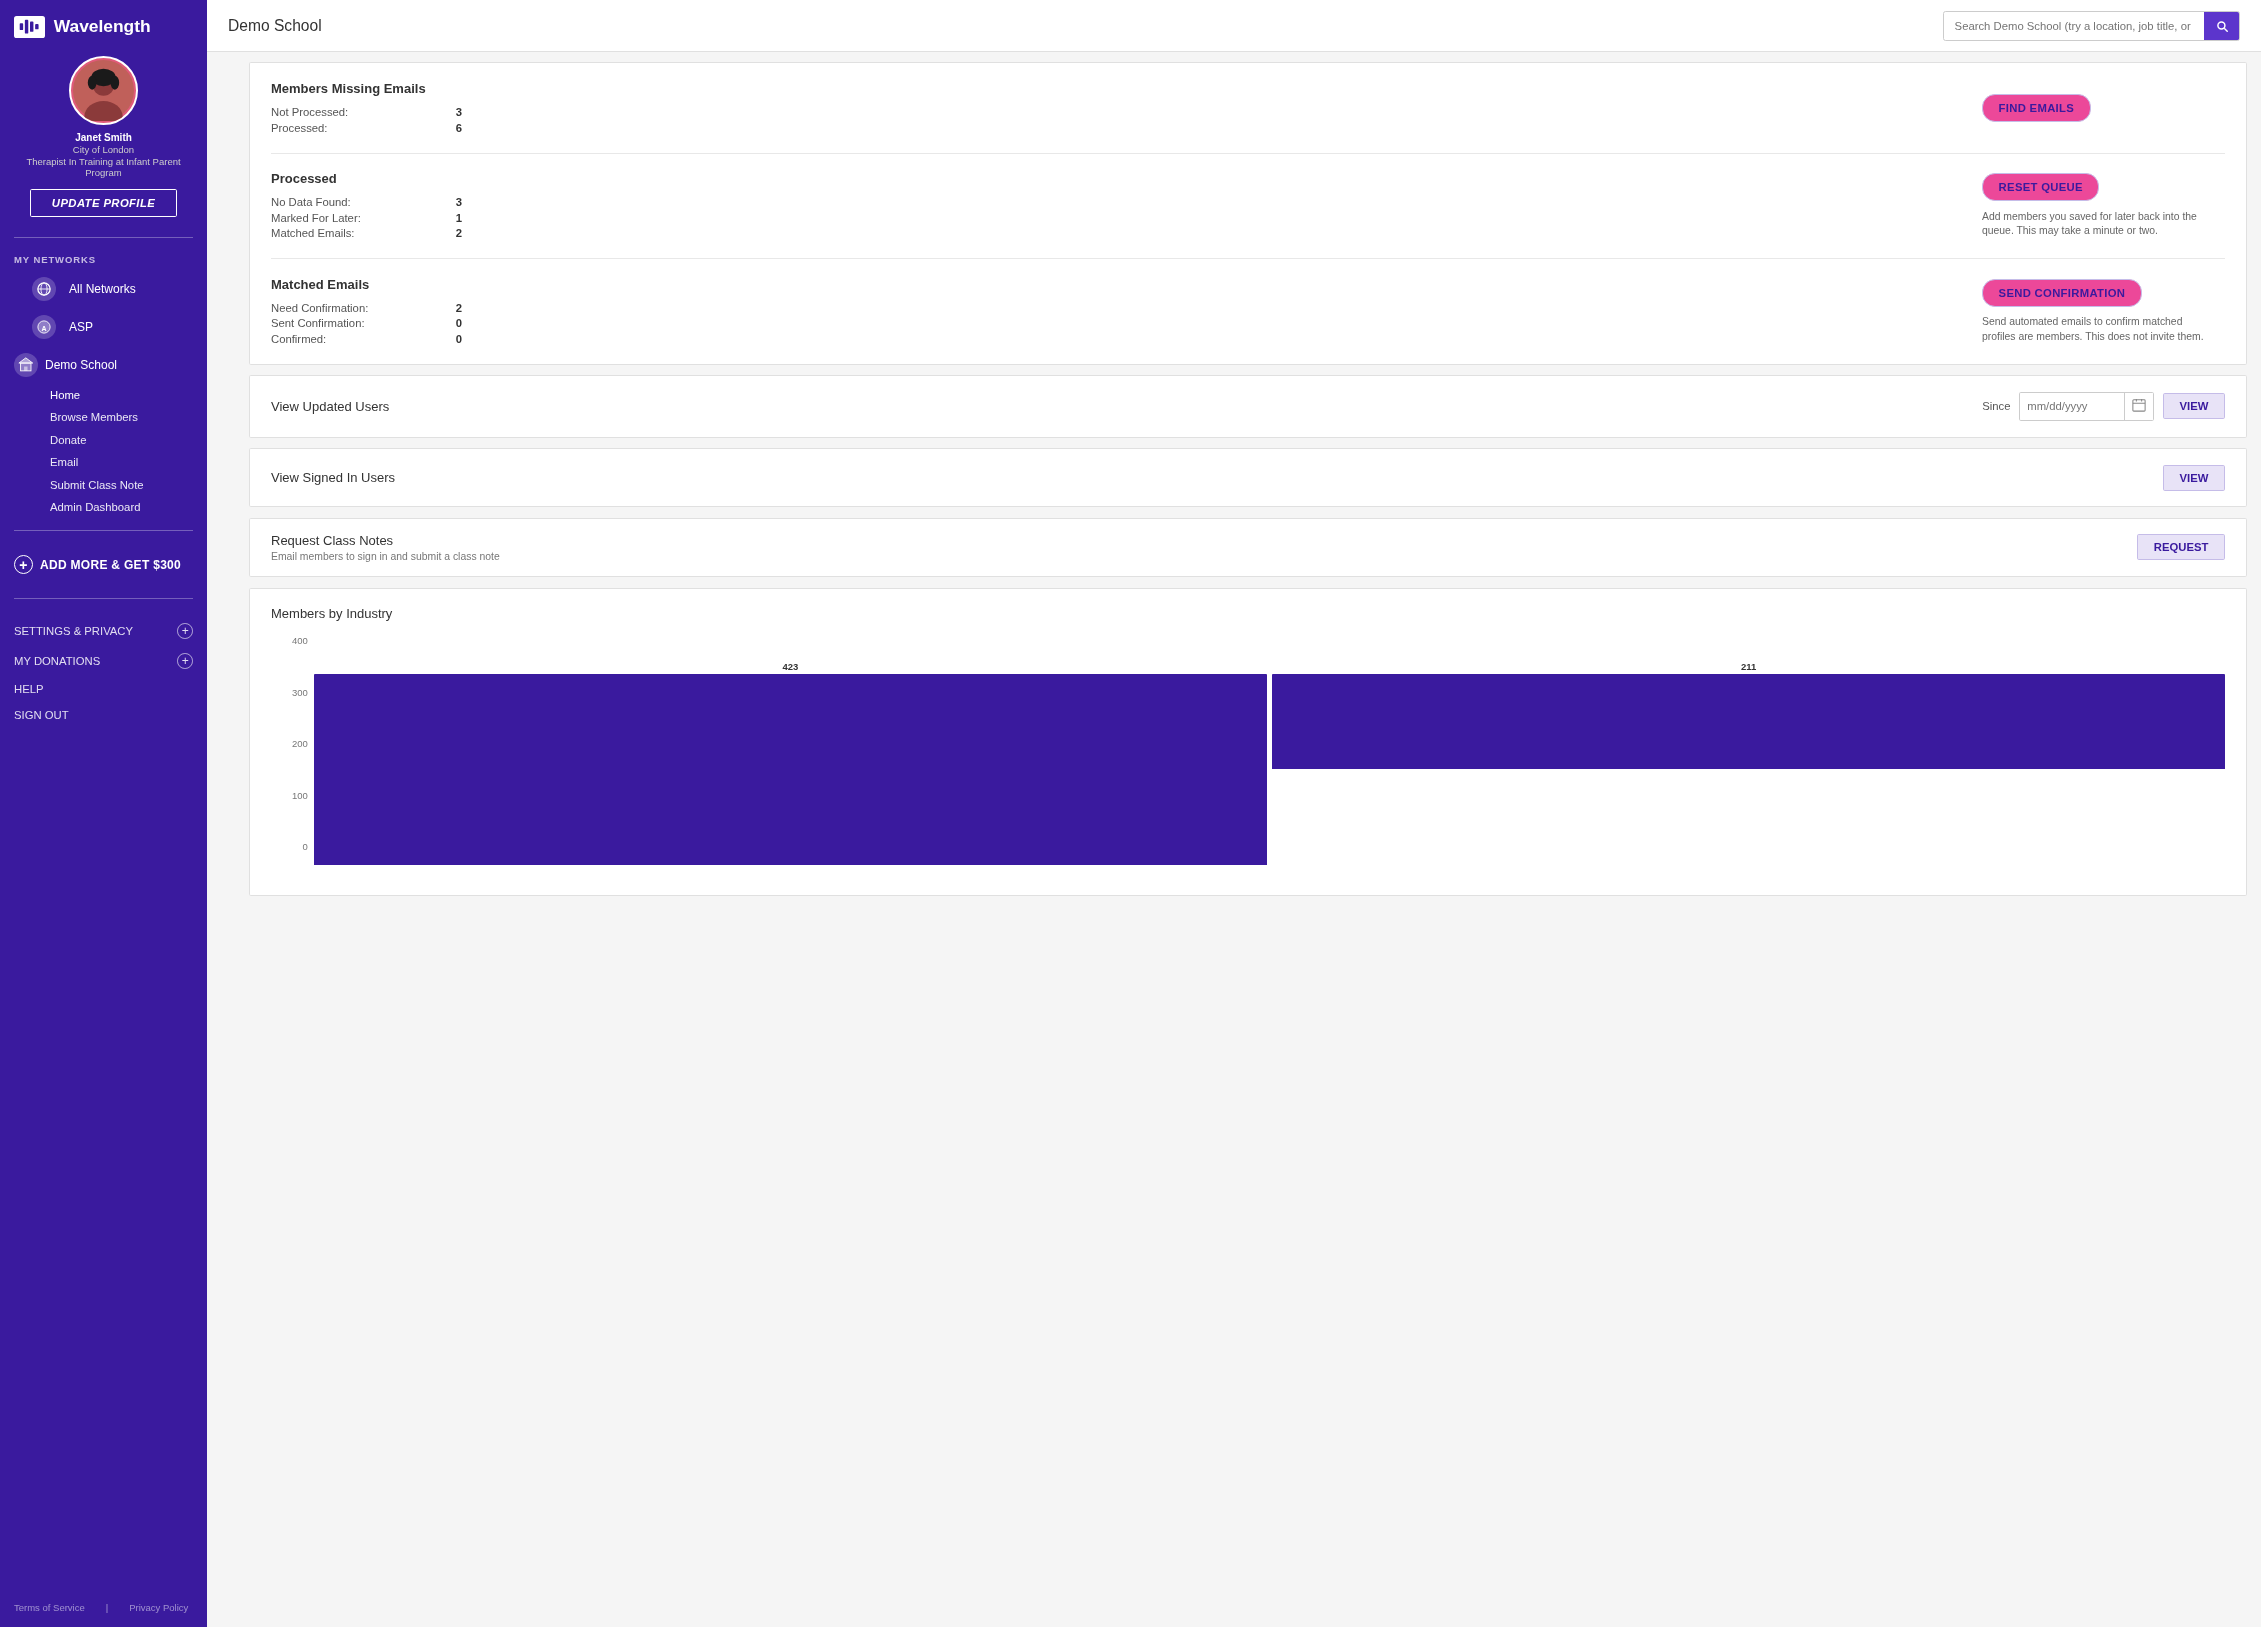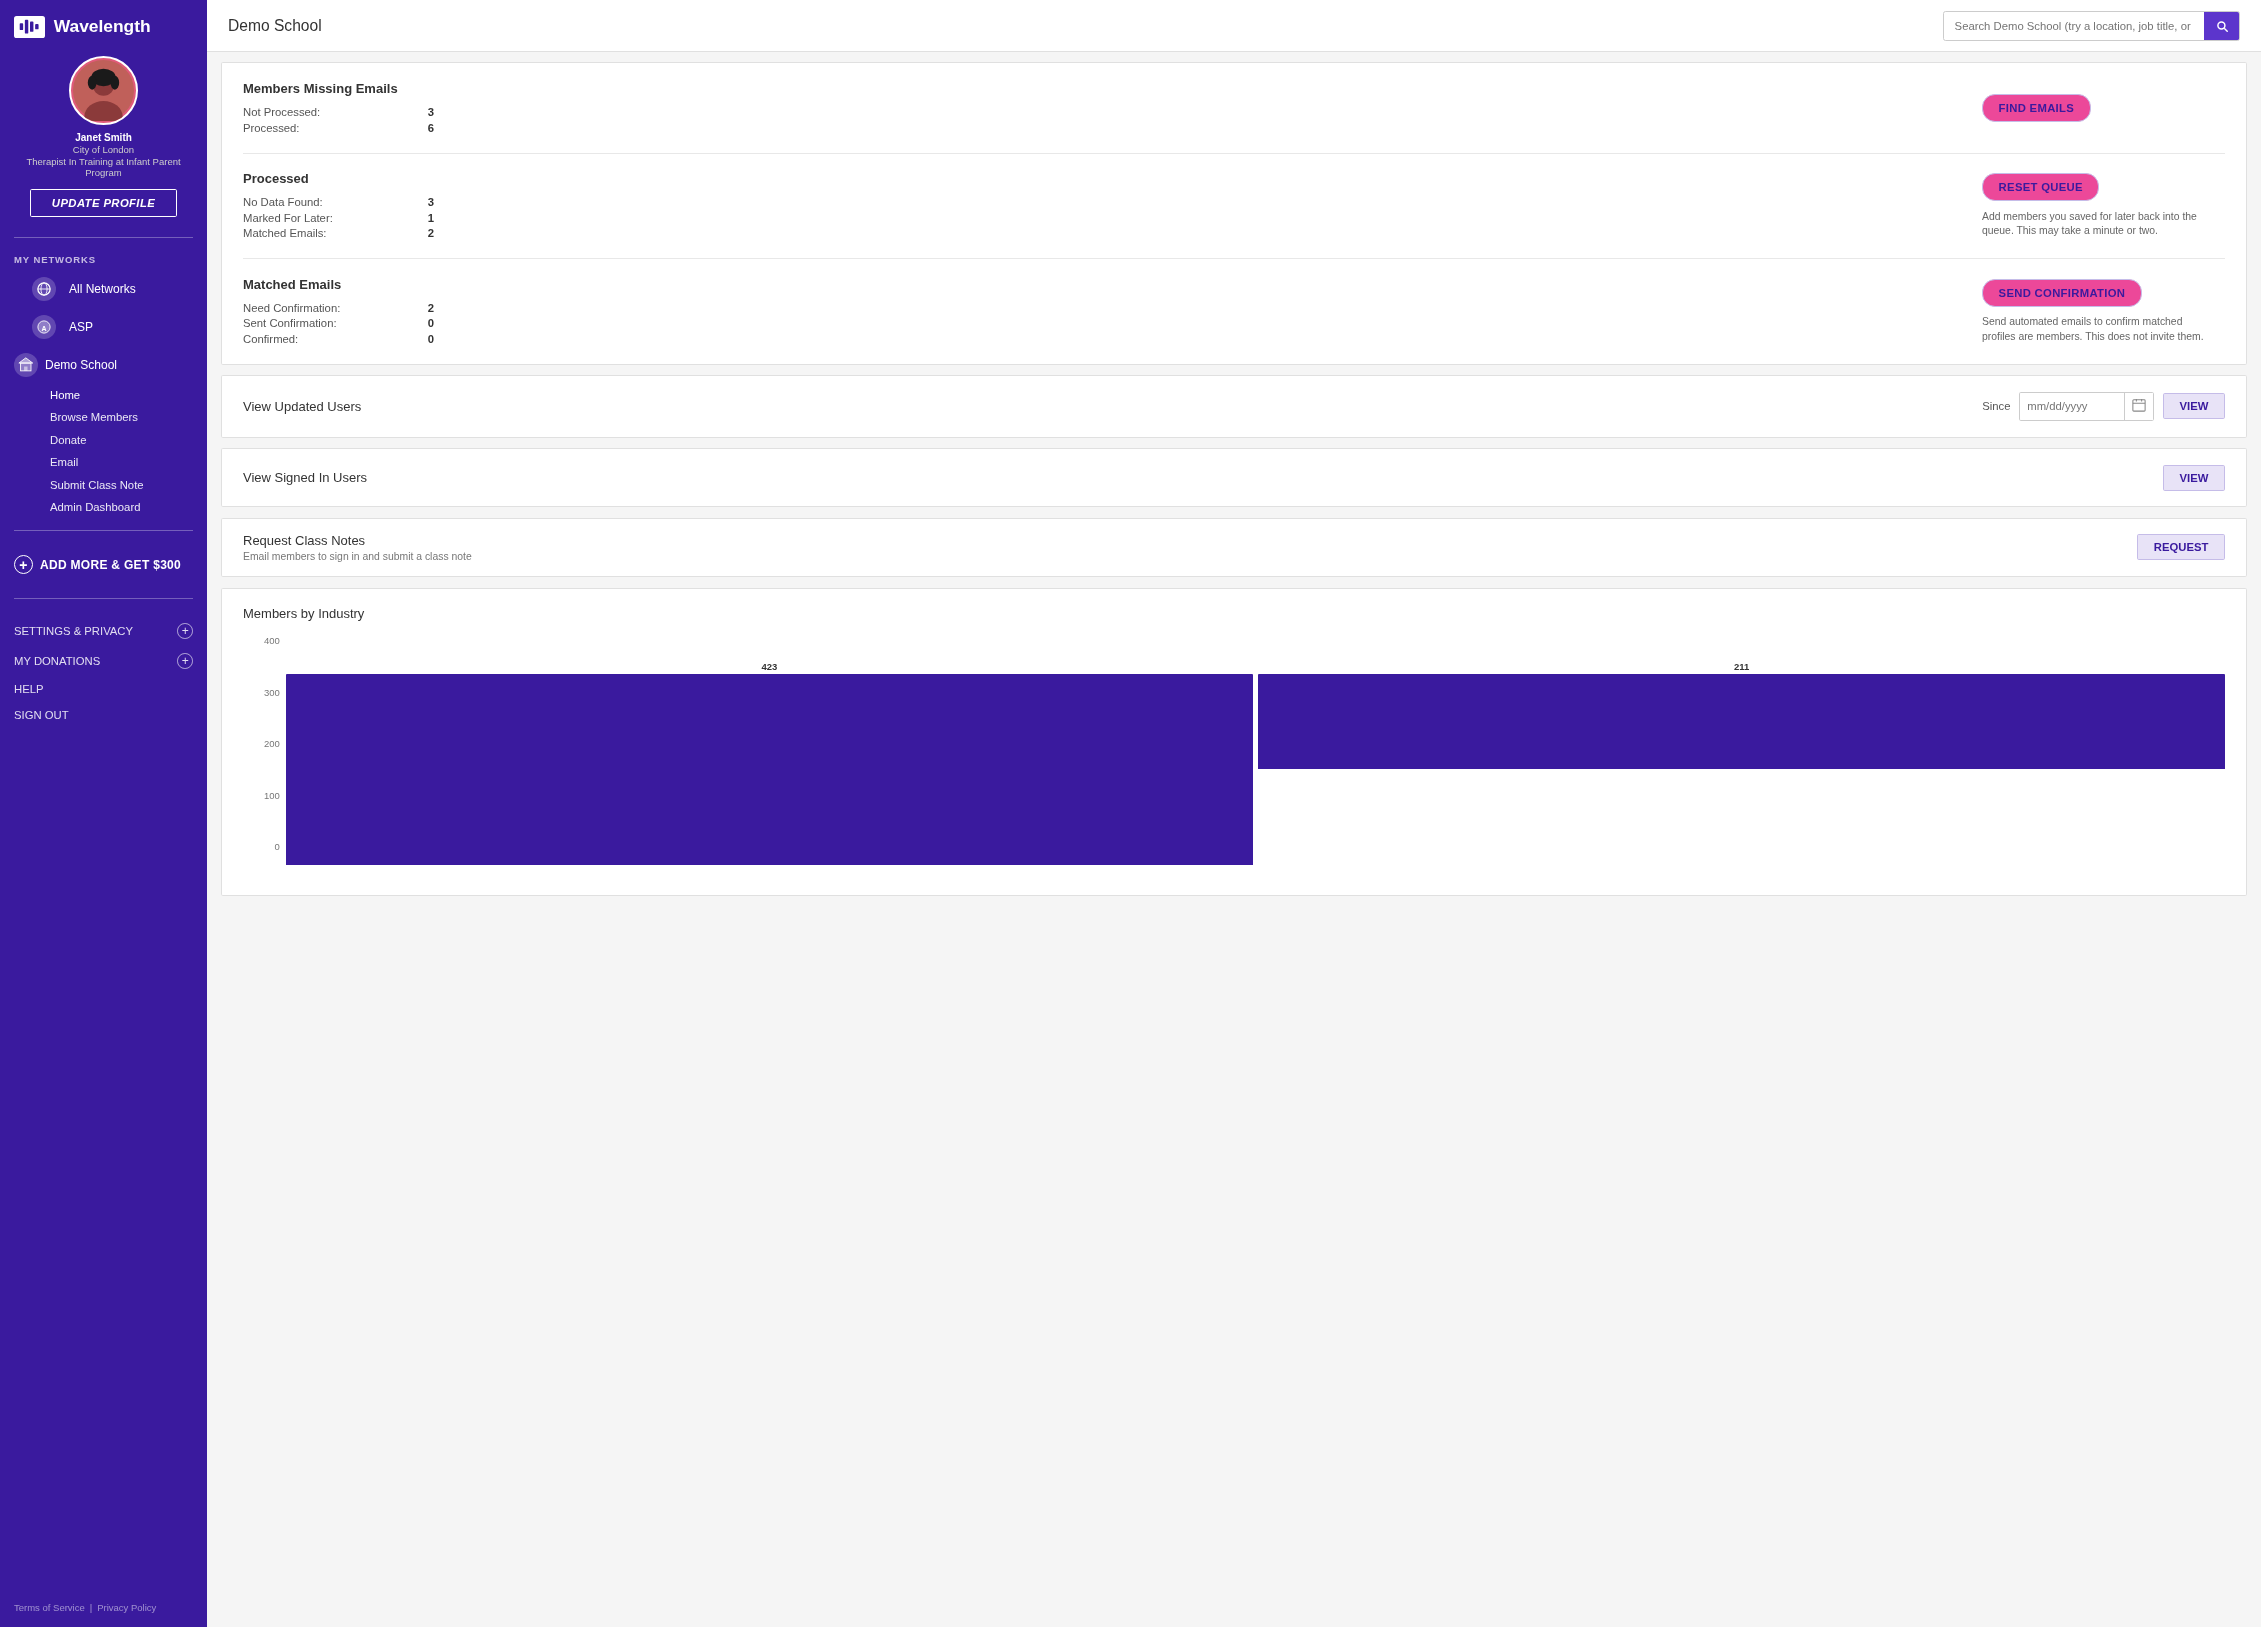--- a/index.html
+++ b/index.html
@@ -135,21 +135,21 @@
       width: 15.6px; height: 15.6px; border-radius: 50%;
       border: 0.9px solid rgba(255,255,255,0.6);
       display: flex; align-items: center; justify-content: center;
       font-size: 12px;
     }
 
     .sidebar-bottom {
       margin-top: auto;
       padding: 14px;
       font-size: 9.5px; color: rgba(255,255,255,0.5);
-      display: flex; gap: 5px;
+      display: flex; gap: 21px;
     }
     .sidebar-bottom a { color: rgba(255,255,255,0.5); text-decoration: none; }
 
     
     #main {
       flex: 1;
       overflow-y: auto;
       background: #f5f5f5;
     }
 
@@ -179,20 +179,21 @@
       background: #5c35cc;
       border: none; cursor: pointer;
       padding: 7px 10.4px;
       display: flex; align-items: center; justify-content: center;
     }
     #search-btn svg { width: 14px; height: 14px; fill: #fff; }
 
     
     #content {
       padding: 0;
+      margin-left: 28px;
     }
 
     .card {
       background: #fff;
       margin: 10.4px 14px;
       border: 0.9px solid #e0e0e0;
       border-radius: 1.7px;
     }
 
     

